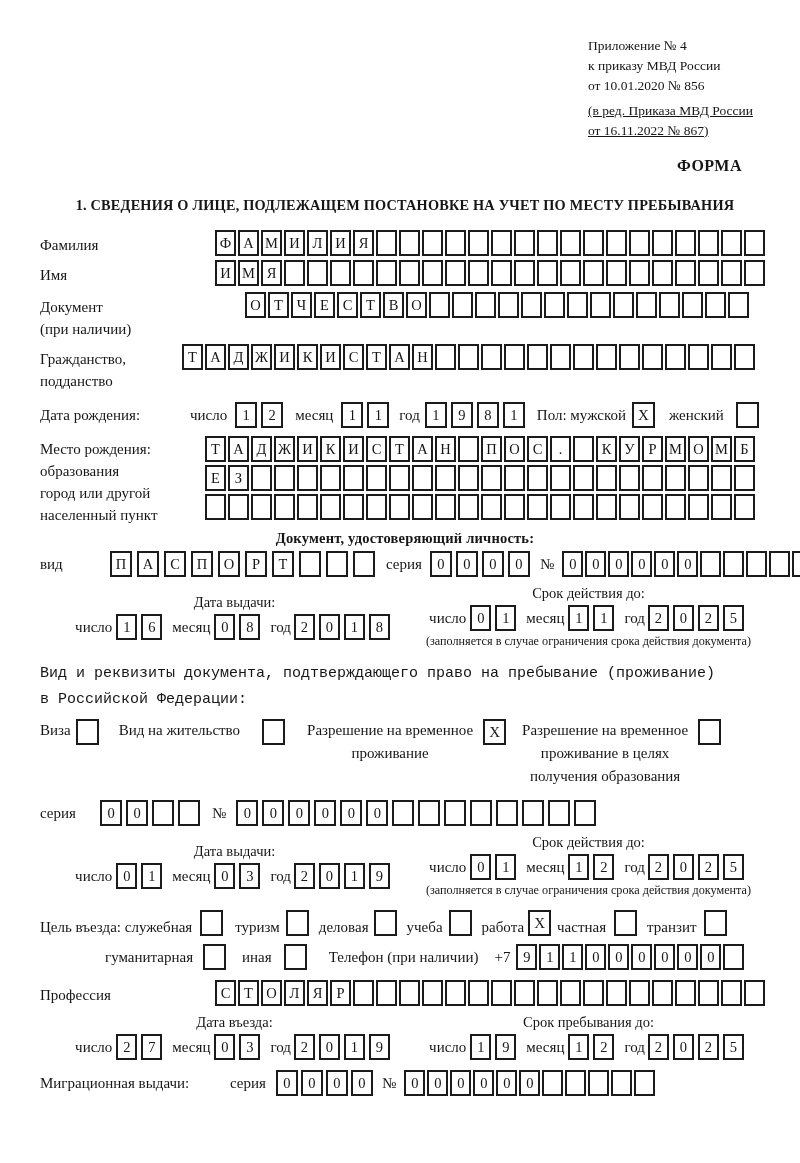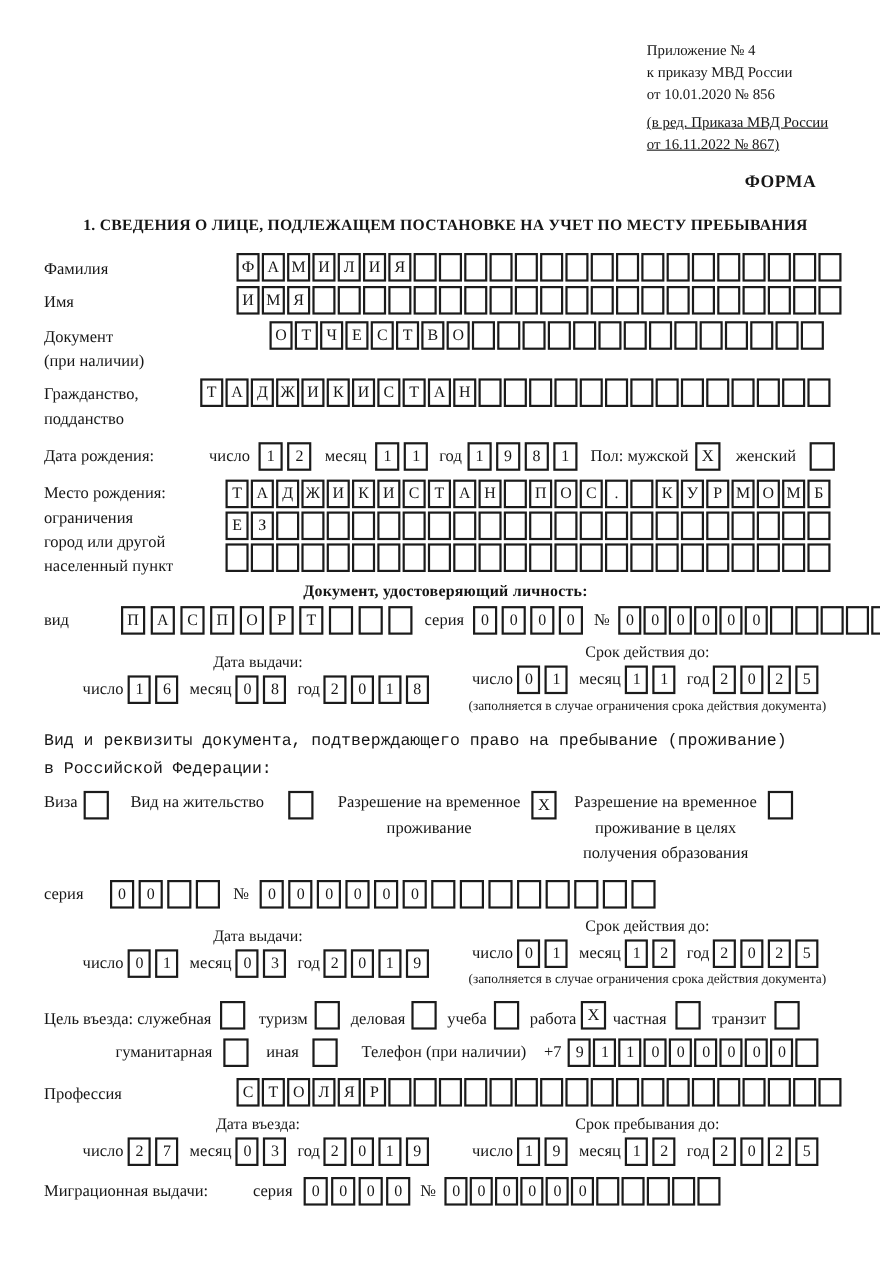--- a/index.html
+++ b/index.html
@@ -223,21 +223,21 @@
       </div>
     <span style="margin-left:8px">Пол: мужской</span>
     <span class="chk" style="margin-left:6px">X</span>
     <span style="margin-left:14px">женский</span>
     <span class="chk" style="margin-left:12px"></span>
   </div>
 
   <div class="row mt8">
     <div class="lbl" style="width:165px;padding-top:2px">
       <div>Место рождения:</div>
-      <div>ограничения</div>
+      <div>образования</div>
       <div>город или другой</div>
       <div>населенный пункт</div>
     </div>
     <div class="stack">
       <div class="cells">
           <span class="cell">Т</span>
           <span class="cell">А</span>
           <span class="cell">Д</span>
           <span class="cell">Ж</span>
           <span class="cell">И</span>

